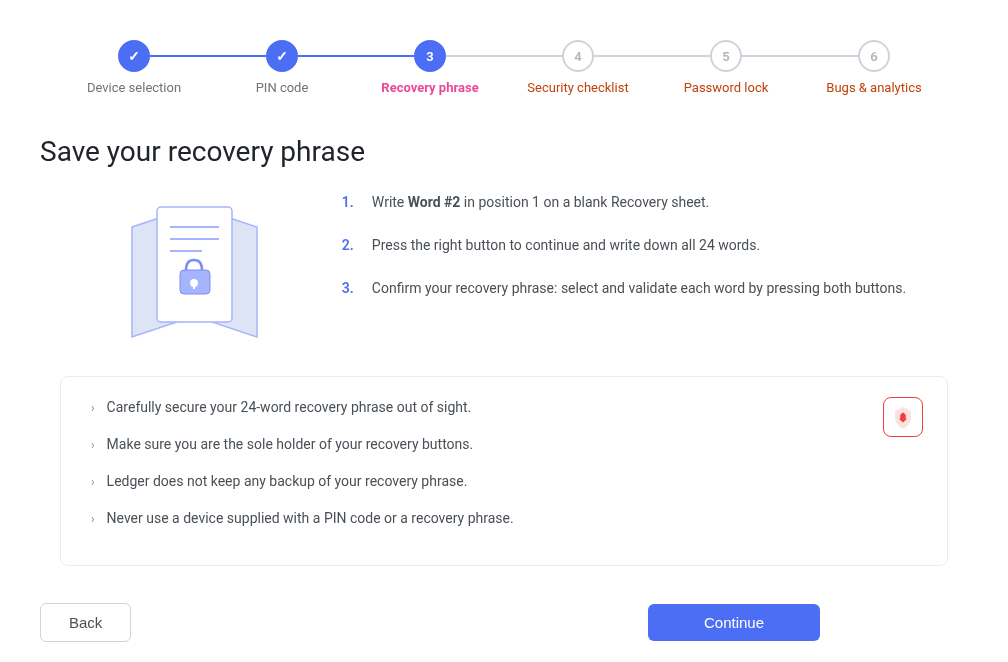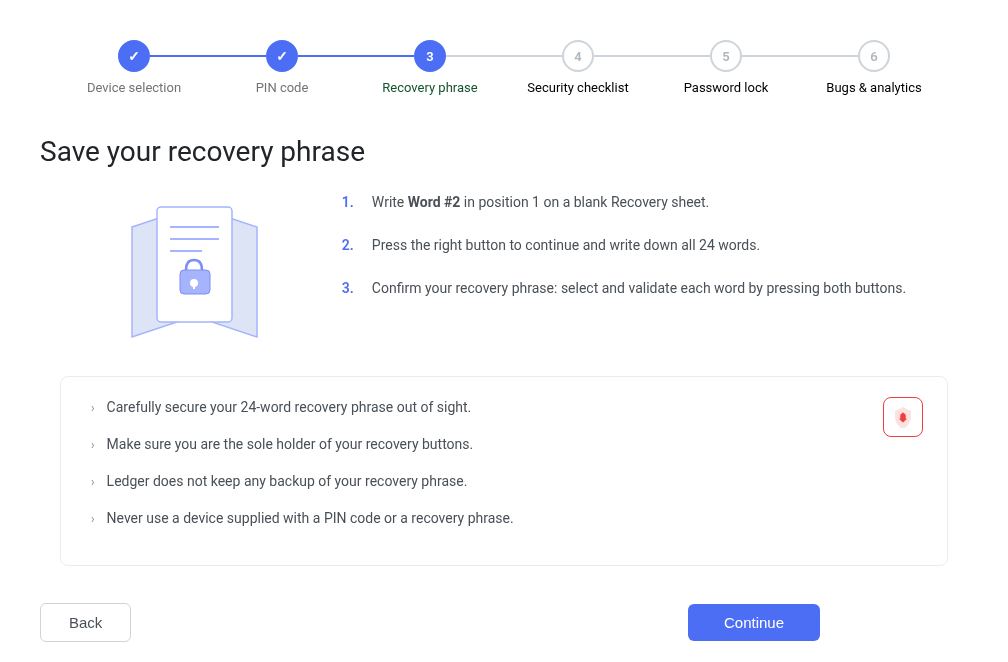--- a/index.html
+++ b/index.html
@@ -61,22 +61,22 @@
     }
 
     .step-label {
       margin-top: 8px;
       font-size: 13px;
       text-align: center;
       white-space: nowrap;
     }
 
     .step-label.completed { color: #737373; }
-    .step-label.active { color: #14532d; font-weight: 400; }
-    .step-label.inactive { color: #000000; }
+    .step-label.active { color: #ec4899; font-weight: 700; }
+    .step-label.inactive { color: #c2410c; }
 
     .step-connector {
       position: absolute;
       top: 15px;
       left: calc(50% + 16px);
       right: calc(-50% + 16px);
       height: 2px;
       z-index: 1;
     }
 
@@ -202,21 +202,21 @@
       padding: 10px 28px;
       border: 1px solid #ced4da;
       background: white;
       color: #495057;
       border-radius: 6px;
       font-size: 15px;
       cursor: pointer;
     }
 
     .btn-continue {
-      padding: 10px 36px;
+      padding: 10px 56px;
       border: none;
       background: #4c6ef5;
       color: white;
       border-radius: 6px;
       font-size: 15px;
       cursor: pointer;
       font-weight: 500;
     }
 
     

